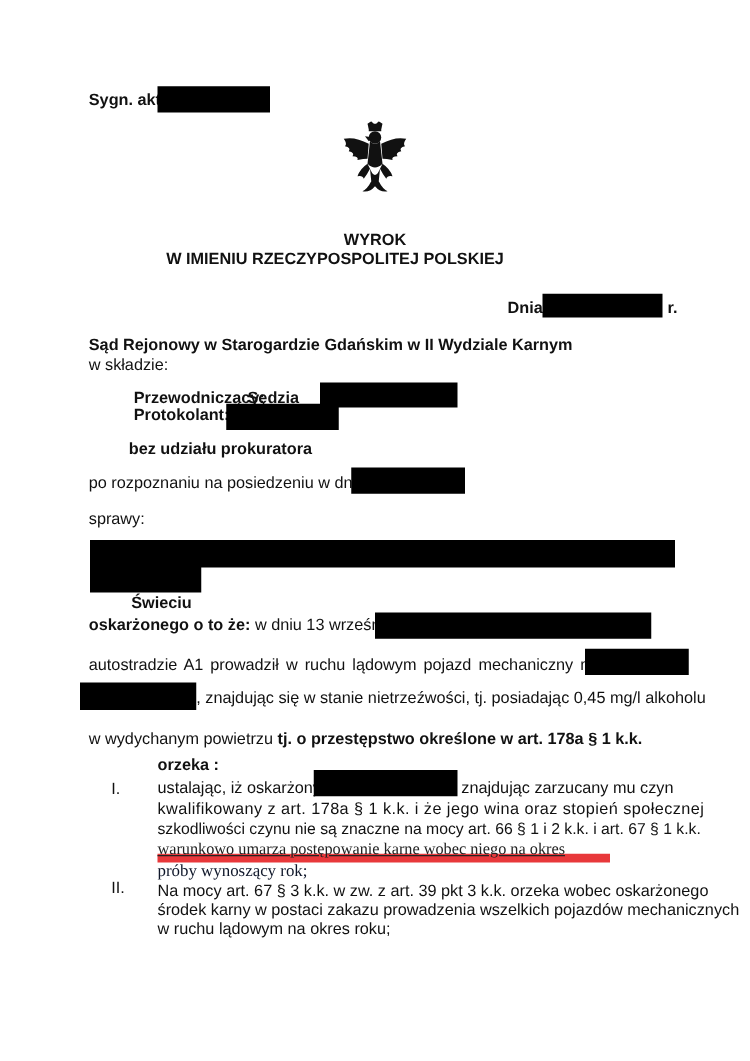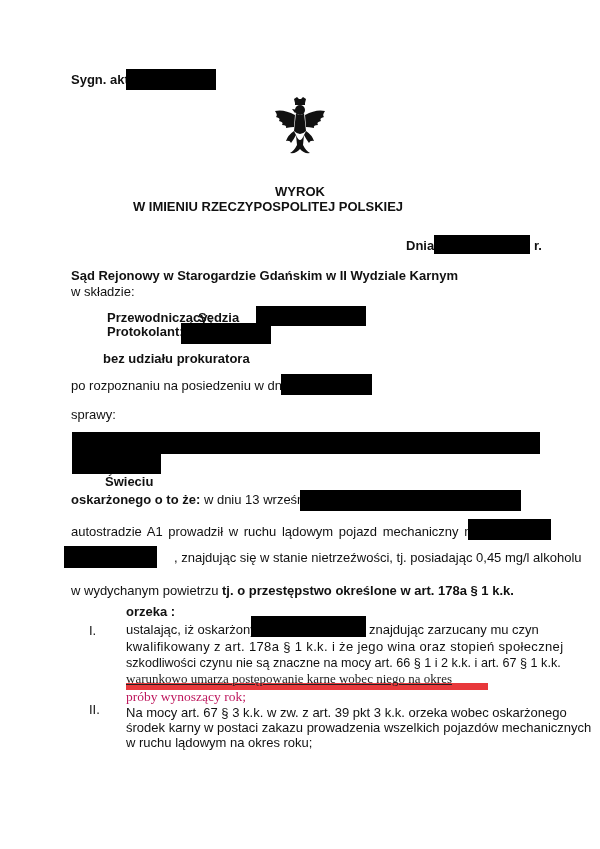--- a/index.html
+++ b/index.html
@@ -61,35 +61,35 @@
 
 <div class="abs" style="left:71px;top:492px;">
   <span class="b">oskarżonego o to że:</span><span> w dniu 13 września</span>
 </div>
 <div class="redact" style="left:300px;top:490px;width:221px;height:21px;"></div>
 
 <div class="abs" style="left:71px;top:524px;word-spacing:2px;">autostradzie A1 prowadził w ruchu lądowym pojazd mechaniczny marki</div>
 <div class="redact" style="left:468px;top:519px;width:83px;height:21px;"></div>
 
 <div class="redact" style="left:64px;top:546px;width:93px;height:22px;"></div>
-<div class="abs" style="left:157px;top:550px;padding-left:17px;">, znajdując się w  stanie nietrzeźwości, tj. posiadając 0,45 mg/l alkoholu</div>
+<div class="abs" style="left:157px;top:550px;">, znajdując się w  stanie nietrzeźwości, tj. posiadając 0,45 mg/l alkoholu</div>
 
 <div class="abs" style="left:71px;top:583px;">
   <span>w wydychanym powietrzu </span><span class="b">tj. o przestępstwo określone w art. 178a § 1 k.k.</span>
 </div>
 
 <div class="abs b" style="left:126px;top:604px;">orzeka :</div>
 
 <div class="abs" style="left:89px;top:623px;">I.</div>
 <div class="abs" style="left:126px;top:622px;">ustalając, iż oskarżony</div>
 <div class="redact" style="left:251px;top:616px;width:115px;height:21px;"></div>
 <div class="abs" style="left:369px;top:622px;">znajdując zarzucany mu czyn</div>
 <div class="abs" style="left:126px;top:639px;letter-spacing:0.35px;">kwalifikowany z art. 178a § 1 k.k. i że jego wina oraz stopień społecznej</div>
 <div class="abs" style="left:126px;top:656px;font-size:12.6px;">szkodliwości czynu nie są znaczne na mocy art. 66 § 1 i 2 k.k. i art. 67 § 1 k.k.</div>
 
 <div class="abs" style="left:126px;top:683px;width:362px;height:7px;background:#e8383b;"></div>
 <div class="abs serif" style="left:126px;top:671px;font-size:13px;color:#222;text-decoration:underline;">warunkowo umarza postępowanie karne wobec niego na okres</div>
-<div class="abs serif" style="left:126px;top:689px;font-size:13.5px;color:#be185d;">próby wynoszący rok;</div>
+<div class="abs serif" style="left:126px;top:689px;font-size:13.5px;color:#0f172a;">próby wynoszący rok;</div>
 
 <div class="abs" style="left:89px;top:702px;">II.</div>
 <div class="abs" style="left:126px;top:705px;">Na mocy art. 67 § 3 k.k. w zw. z art. 39 pkt 3 k.k. orzeka wobec oskarżonego</div>
 <div class="abs" style="left:126px;top:720px;">środek karny w postaci zakazu prowadzenia wszelkich pojazdów mechanicznych</div>
 <div class="abs" style="left:126px;top:735px;">w ruchu lądowym na okres roku;</div>
 
 </body></html>

